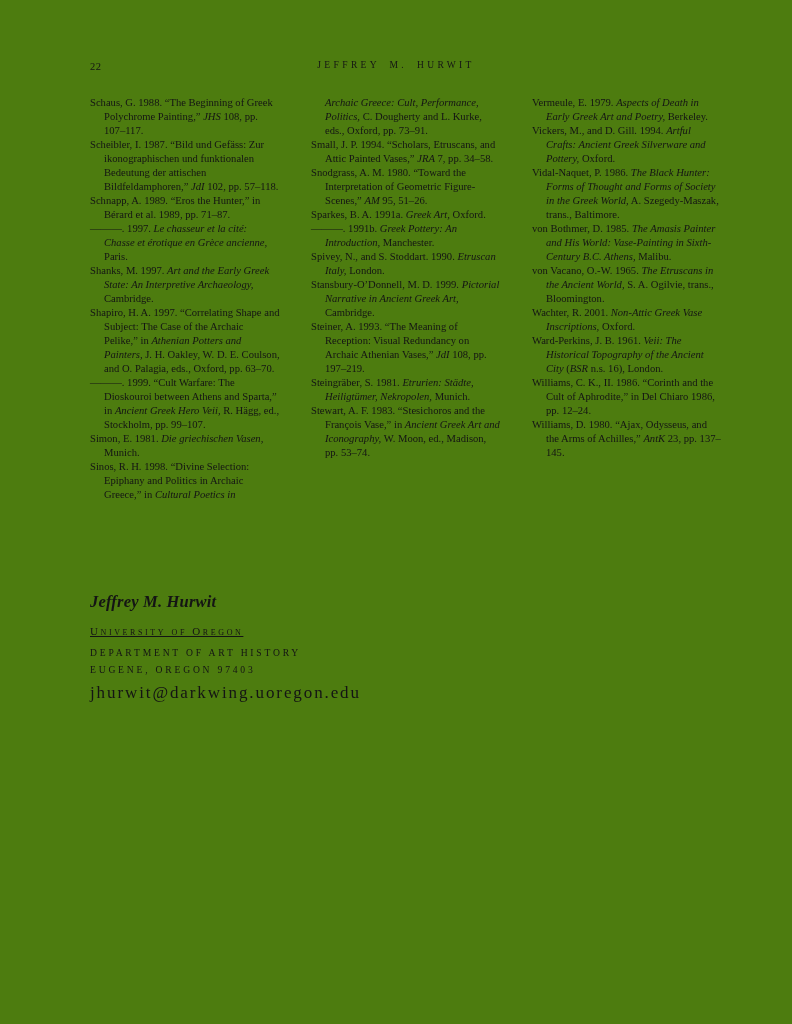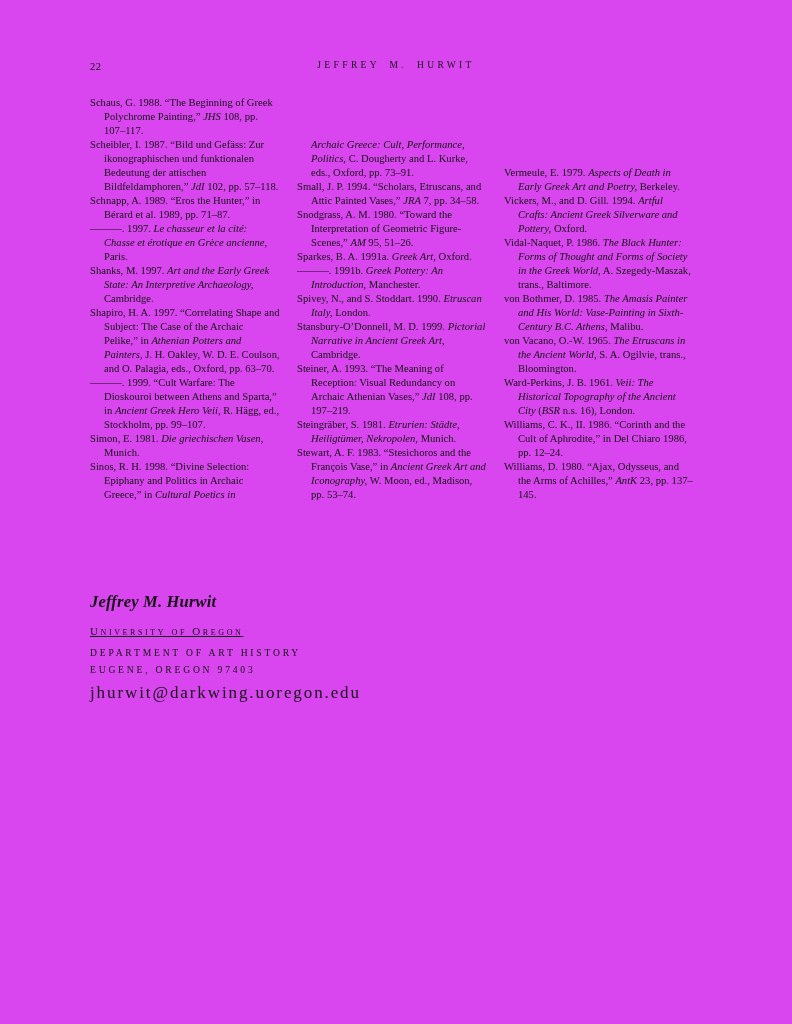--- a/index.html
+++ b/index.html
@@ -4,21 +4,21 @@
 <style>
   html, body {
     margin: 0;
     padding: 0;
     background: #ffffff;
   }
   .page {
     position: relative;
     width: 792px;
     height: 1024px;
-    background: #d946ef;
+    background: #4d7c0f;
     font-family: "Liberation Serif", "DejaVu Serif", serif;
     color: #141414;
     overflow: hidden;
   }
   
   .running-header {
     position: absolute;
     left: 90px;
     top: 60px;
     width: 612px;
@@ -40,22 +40,21 @@
     letter-spacing: 3.4px;
     word-spacing: 4px;
   }
   
   .bib {
     position: absolute;
     left: 90px;
     top: 96px;
     width: 616px;
     display: flex;
-    gap: 17px;
-    align-items: flex-end;
+    gap: 31px;
   }
   .bib-col {
     width: 190px;
     flex: 0 0 190px;
   }
   .entry {
     margin: 0;
     font-size: 10.6px;
     line-height: 14px;
     padding-left: 14px;
@@ -135,20 +134,21 @@
         <p class="entry"><span>Steiner, A. 1993. “The Meaning of Reception: Visual Redundancy on Archaic Athenian Vases,” </span><span class="it">JdI</span><span> 108, pp. 197–219.</span></p>
         <p class="entry"><span>Steingräber, S. 1981. </span><span class="it">Etrurien: Städte, Heiligtümer, Nekropolen,</span><span> Munich.</span></p>
         <p class="entry"><span>Stewart, A. F. 1983. “Stesichoros and the François Vase,” in </span><span class="it">Ancient Greek Art and Iconography,</span><span> W. Moon, ed., Madison, pp. 53–74.</span></p>
       </div>
     <div class="bib-col">
         <p class="entry"><span>Vermeule, E. 1979. </span><span class="it">Aspects of Death in Early Greek Art and Poetry,</span><span> Berkeley.</span></p>
         <p class="entry"><span>Vickers, M., and D. Gill. 1994. </span><span class="it">Artful Crafts: Ancient Greek Silverware and Pottery,</span><span> Oxford.</span></p>
         <p class="entry"><span>Vidal-Naquet, P. 1986. </span><span class="it">The Black Hunter: Forms of Thought and Forms of Society in the Greek World,</span><span> A. Szegedy-Maszak, trans., Baltimore.</span></p>
         <p class="entry"><span>von Bothmer, D. 1985. </span><span class="it">The Amasis Painter and His World: Vase-Painting in Sixth-Century B.C. Athens,</span><span> Malibu.</span></p>
         <p class="entry"><span>von Vacano, O.-W. 1965. </span><span class="it">The Etruscans in the Ancient World,</span><span> S. A. Ogilvie, trans., Bloomington.</span></p>
+        <p class="entry"><span>Wachter, R. 2001. </span><span class="it">Non-Attic Greek Vase Inscriptions,</span><span> Oxford.</span></p>
         <p class="entry"><span>Ward-Perkins, J. B. 1961. </span><span class="it">Veii: The Historical Topography of the Ancient City</span><span> (</span><span class="it">BSR</span><span> n.s. 16), London.</span></p>
         <p class="entry"><span>Williams, C. K., II. 1986. “Corinth and the Cult of Aphrodite,” in Del Chiaro 1986, pp. 12–24.</span></p>
         <p class="entry"><span>Williams, D. 1980. “Ajax, Odysseus, and the Arms of Achilles,” </span><span class="it">AntK</span><span> 23, pp. 137–145.</span></p>
       </div>
   </main>
 
   <footer class="author-block">
     <div class="author-name">Jeffrey M. Hurwit</div>
     <div class="affil-large">University of Oregon</div>
     <div class="affil-small">Department of Art History</div>

